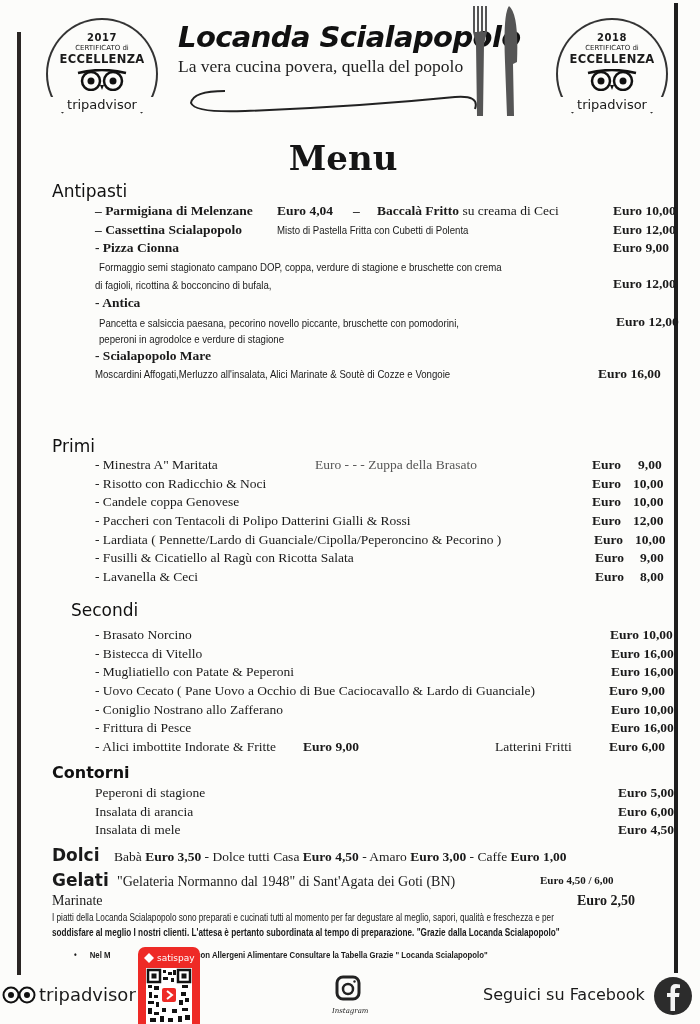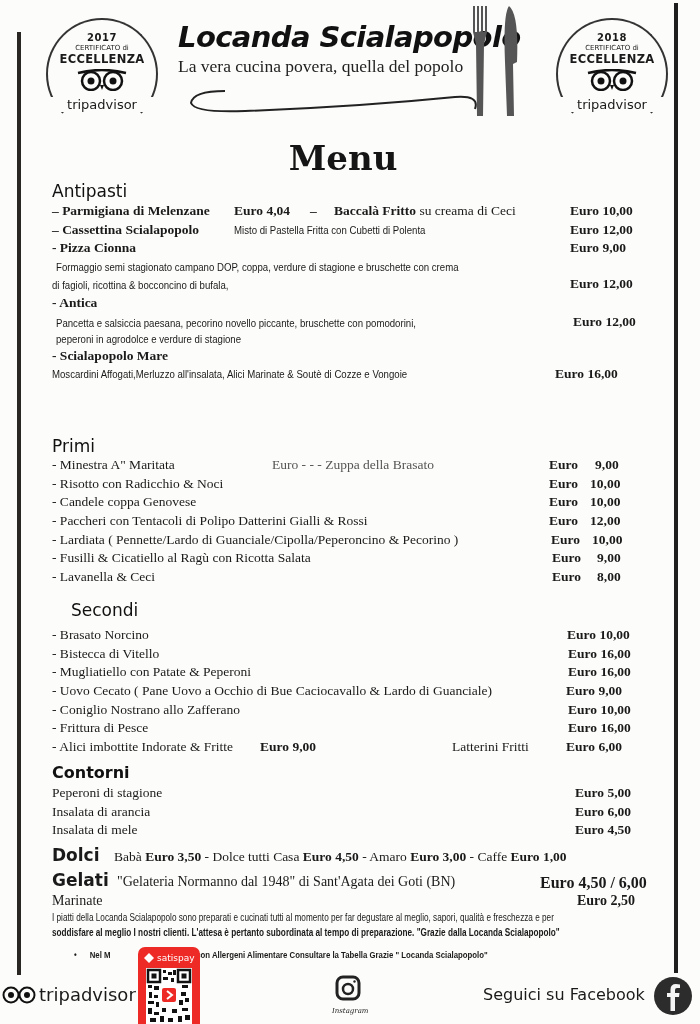--- a/index.html
+++ b/index.html
@@ -36,21 +36,21 @@
   .cutlery { position: absolute; left: 465px; top: 4px; }
 
   .menu-title {
     position: absolute; left: 0; width: 686px; top: 138px; text-align: center;
     font-family: "DejaVu Serif", serif; font-weight: bold; font-size: 34px; color: #151515;
   }
 
   
   .section { position: absolute; left: 52px; width: 600px; }
   .sec-title { font-family: "DejaVu Sans", sans-serif; font-size: 17px; font-weight: normal; color: #111; }
-  .row { position: relative; height: 18.7px; font-size: 13.5px; white-space: nowrap; }
+  .row { position: relative; height: 18.7px; font-size: 13.5px; white-space: nowrap; margin-left: 43px; }
   .row .name { position: absolute; left: 0; }
   .row .price { position: absolute; font-weight: bold; font-family: "Liberation Serif", serif; }
   .bold { font-weight: bold; }
   .sub { position: absolute; font-family: "Liberation Sans", sans-serif; font-size: 11.2px; white-space: nowrap; transform: scaleX(0.86); transform-origin: left; }
 
   .note { position: absolute; left: 52px; width: 720px; font-family: "Liberation Sans", sans-serif; font-size: 10px; line-height: 15px; transform: scaleX(0.82); transform-origin: left; white-space: nowrap; }
 
   
   .footer-ta { position: absolute; left: 2px; top: 984px; font-family: "DejaVu Sans", sans-serif; font-size: 18px; display: flex; align-items: center; gap: 3px; }
   .satispay {
@@ -269,21 +269,21 @@
     <span>Amaro</span>
     <b>Euro 3,00</b> -
     <span>Caffe</span>
     <b>Euro  1,00</b>
   </div>
 </div>
 
 <div class="section" style="top:870px;height:24px">
   <span style="position:absolute;left:0;top:0;font-family:'DejaVu Sans',sans-serif;font-weight:bold;font-size:17px">Gelati</span>
   <span style="position:absolute;left:65px;top:4px;font-size:14px;white-space:nowrap">"Gelateria Normanno dal 1948"  di Sant'Agata dei Goti (BN)</span>
-  <span class="price" style="position:absolute;left:488px;top:4px;font-size:16px;font-weight:bold;white-space:nowrap">Euro 4,50 / 6,00</span>
+  <span class="price" style="position:absolute;left:488px;top:4px;font-size:11px;font-weight:bold;white-space:nowrap">Euro 4,50 / 6,00</span>
 </div>
 
 <div class="section" style="top:893px;height:20px">
   <span style="position:absolute;left:0;top:0;font-size:14px">Marinate</span>
   <span style="position:absolute;left:525px;top:0;font-size:14px;font-weight:bold;white-space:nowrap">Euro 2,50</span>
 </div>
 
 <div class="note" style="top:910px">
   <div>I piatti della Locanda Scialapopolo sono preparati e cucinati tutti al momento per far degustare al meglio, sapori, qualità e freschezza e per</div>
   <div style="font-weight:bold">soddisfare al meglio I nostri clienti. L'attesa è pertanto subordinata al tempo di preparazione. "Grazie dalla Locanda Scialapopolo"</div>

